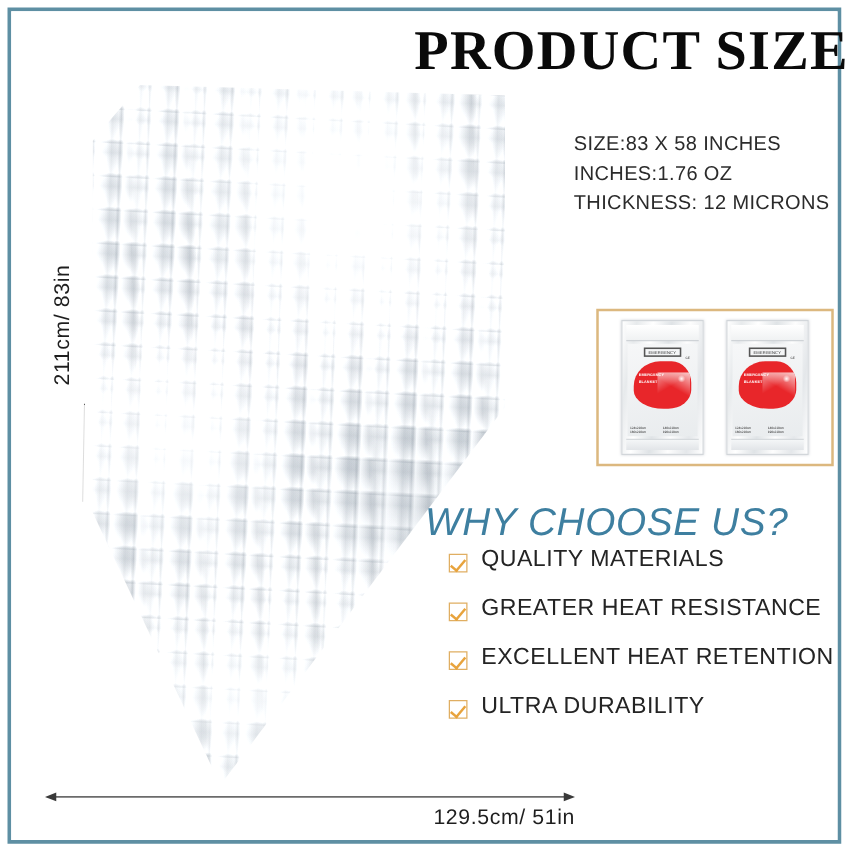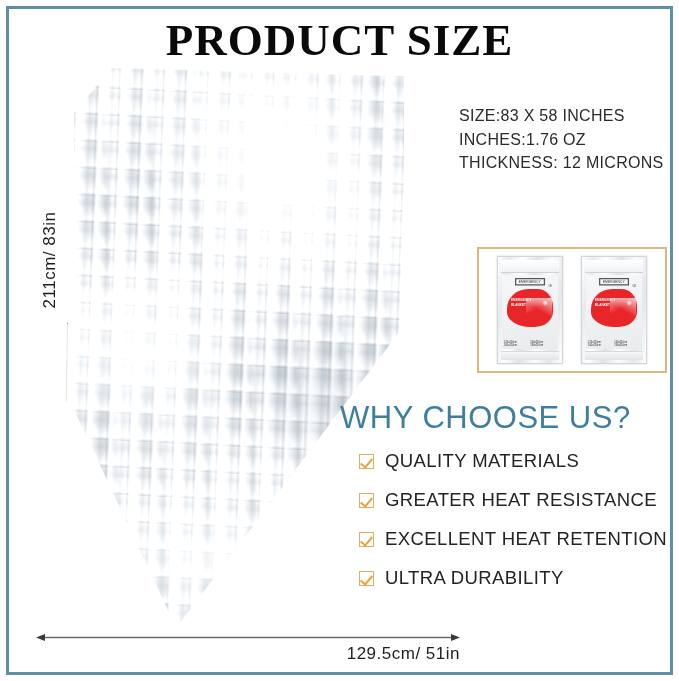--- a/index.html
+++ b/index.html
@@ -36,21 +36,21 @@
     border: 1px solid #ffffff;
     pointer-events: none;
   }
 
   
   #title {
     position: absolute;
     left: 0;
     top: 14px;
     width: 679px;
-    text-align: center;
+    text-align: right;
     font-family: "Liberation Serif", "DejaVu Serif", serif;
     font-weight: bold;
     font-size: 45px;
     letter-spacing: 1px;
     color: #0a0a0a;
     white-space: nowrap;
   }
 
   
   #blanket {
@@ -281,25 +281,25 @@
     position: absolute;
     left: 340px;
     top: 400px;
     width: 332px;
   }
   #why-heading {
     font-size: 31px;
     color: #3e7fa0;
     letter-spacing: 0.5px;
     white-space: nowrap;
-    margin-bottom: 14px;
+    font-style: italic;
   }
   .why-item {
     display: flex;
-    align-items: center;
+    align-items: flex-end;
     margin-bottom: 17px;
     padding-left: 19px;
   }
   .why-check {
     position: relative;
     width: 15px;
     height: 15px;
     border: 1px solid #e0ae62;
     box-sizing: border-box;
     flex: none;

